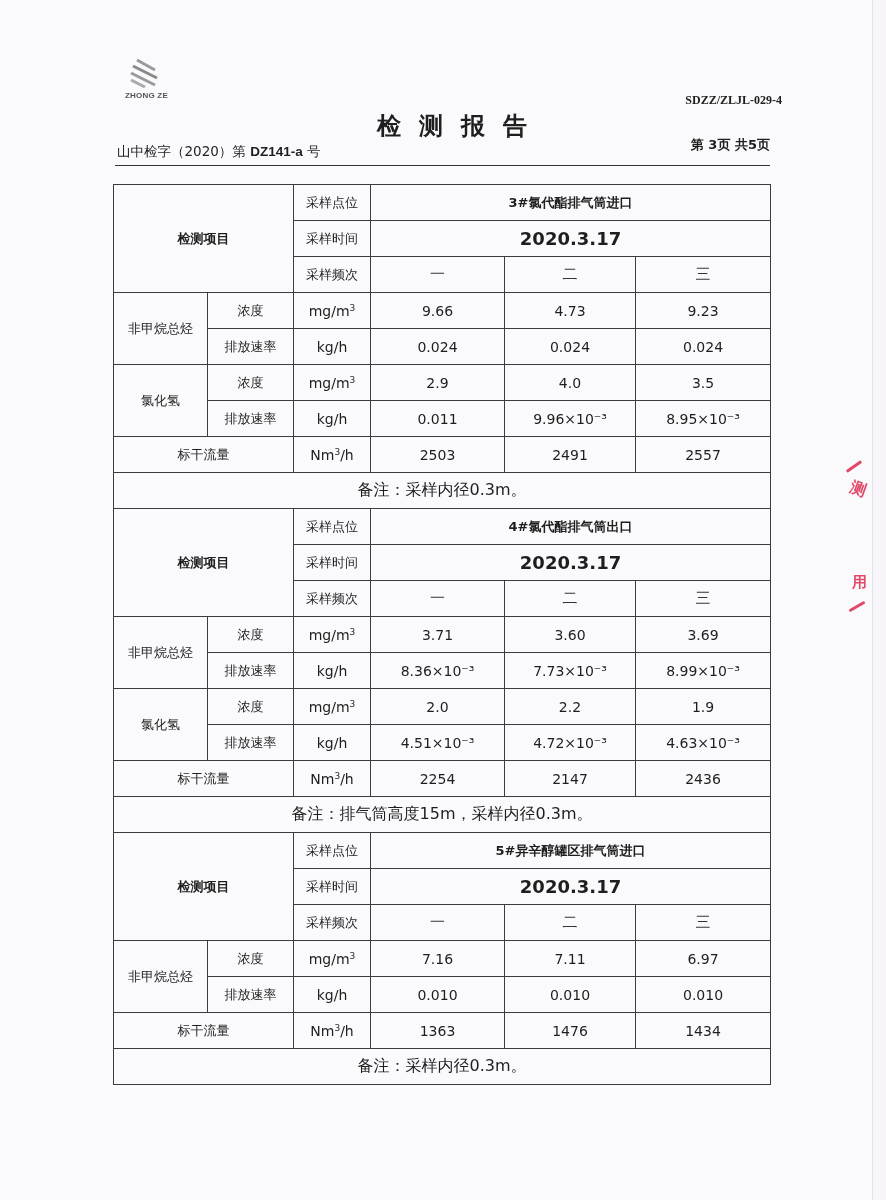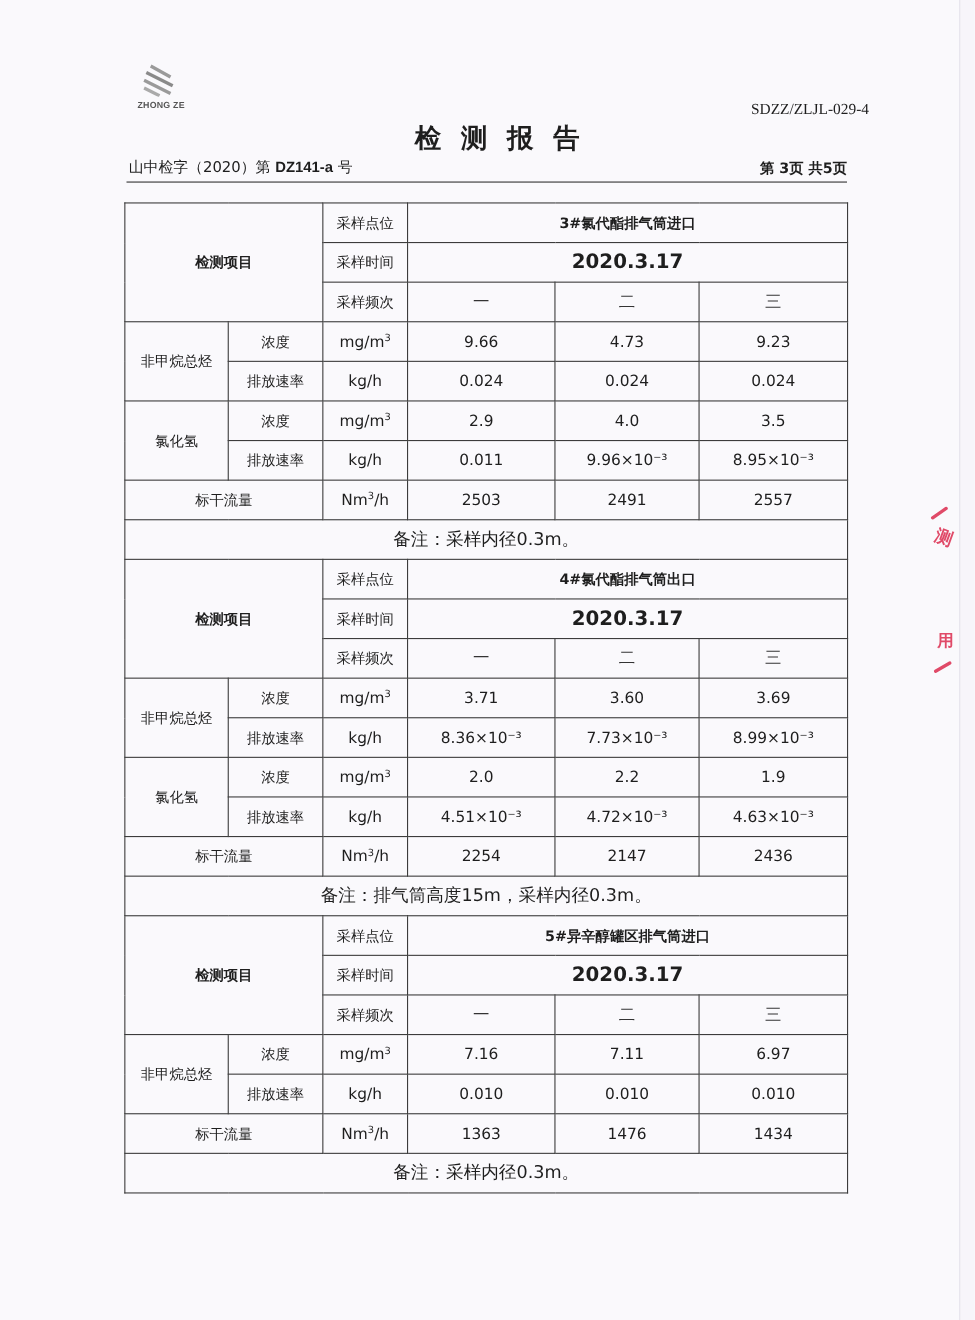--- a/index.html
+++ b/index.html
@@ -14,35 +14,35 @@
     background: #faf9fc; border-right: 1px solid #e4e2ea;
   }
   .logo { position: absolute; left: 117px; top: 58px; width: 50px; height: 50px; }
   .logo-stripes { position: absolute; left: 10px; top: 0; width: 34px; height: 30px; }
   .logo-text {
     position: absolute; left: 8px; top: 33px; width: 60px;
     font-family: "Liberation Sans", sans-serif; font-weight: bold; font-size: 8px; color: #555;
     letter-spacing: 0.2px;
   }
   .doc-code {
-    position: absolute; right: 96px; top: 93px;
-    font-family: "Liberation Serif", serif; font-weight: normal; font-size: 14px;
+    position: absolute; right: 104px; top: 93px;
+    font-family: "Liberation Serif", serif; font-weight: bold; font-size: 12px;
   }
   .title {
     position: absolute; left: 0; width: 886px; top: 110px; text-align: center;
     font-size: 24px; letter-spacing: 18px; font-weight: bold; font-family: "DejaVu Sans", sans-serif;
     padding-left: 18px;
   }
   .report-no {
     position: absolute; left: 117px; top: 143px; font-size: 13.5px;
     font-family: "DejaVu Sans", sans-serif;
   }
   .report-no b { font-family: Liberation Sans, sans-serif; }
   .page-no {
-    position: absolute; right: 116px; top: 144px; font-size: 13px; font-weight: bold;
+    position: absolute; right: 116px; top: 136px; font-size: 13px; font-weight: bold;
     font-family: "DejaVu Sans", sans-serif;
   }
   .header-rule {
     position: absolute; left: 115px; top: 165px; width: 655px; height: 0;
     border-top: 1.5px solid #333;
   }
 
   table.report {
     position: absolute; left: 113px; top: 184px; width: 657px;
     border-collapse: collapse; table-layout: fixed;

